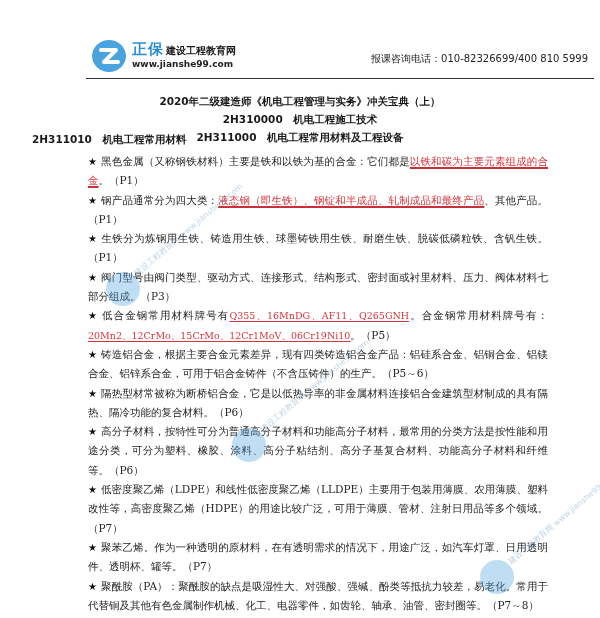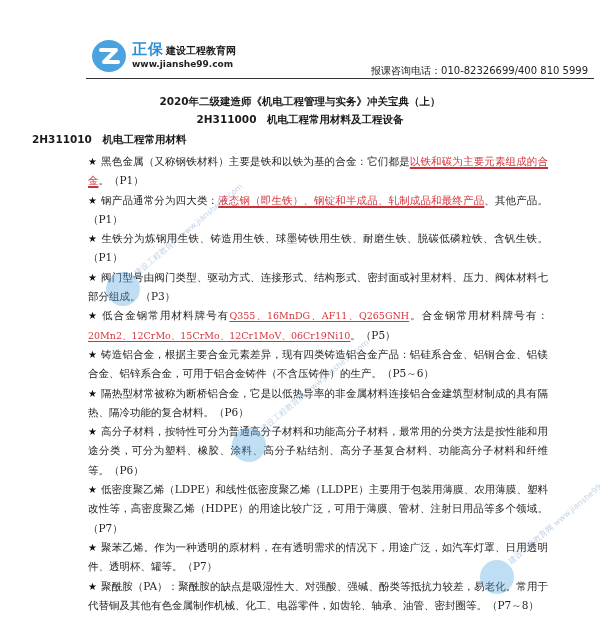--- a/index.html
+++ b/index.html
@@ -5,21 +5,21 @@
   html,body{margin:0;padding:0;background:#ffffff;}
   body{width:600px;height:618px;position:relative;overflow:hidden;font-family:"DejaVu Serif","Liberation Serif",serif;color:#1a1a1a;}
   .page{position:absolute;left:0;top:0;width:600px;height:616px;background:#fff;padding-left:38px;}
   .header{position:absolute;left:86px;top:38px;width:508px;height:40px;border-bottom:1.5px solid #333;}
   .logo{position:absolute;left:6px;top:2px;width:34px;height:32px;border-radius:50%;background:#4aa3df;}
   .logo svg{position:absolute;left:0;top:0;}
   .brand{position:absolute;left:46px;top:2px;font-family:"DejaVu Sans",sans-serif;}
   .brand-cn{font-size:15px;font-weight:bold;color:#2a8fd6;letter-spacing:1px;}
   .brand-cn .sub{font-size:10px;color:#1a1a1a;font-weight:bold;margin-left:2px;letter-spacing:0;}
   .brand-url{font-size:9px;font-weight:bold;color:#222;margin-top:0;}
-  .hotline{position:absolute;right:6px;top:26px;font-family:"DejaVu Sans",sans-serif;font-size:10px;color:#222;white-space:nowrap;}
+  .hotline{position:absolute;right:6px;top:14px;font-family:"DejaVu Sans",sans-serif;font-size:10px;color:#222;white-space:nowrap;}
   .title-block{position:absolute;left:0;top:92px;width:600px;text-align:center;font-family:"DejaVu Sans",sans-serif;font-weight:bold;font-size:10.5px;line-height:18px;}
   .section{position:absolute;left:32px;top:133px;font-family:"DejaVu Sans",sans-serif;font-weight:bold;font-size:10.5px;}
   .content{position:absolute;left:88px;top:152px;width:460px;font-size:10.5px;line-height:19.3px;color:#1f1f1f;}
   .content p{margin:0;text-align:justify;}
   .star{font-family:"DejaVu Sans",sans-serif;font-size:10px;margin-right:4px;color:#111;}
   .hl{color:#d6343b;text-decoration:underline;text-decoration-color:#c7323a;text-decoration-thickness:2px;text-underline-offset:2px;}
   .mono{font-family:"DejaVu Serif",serif;font-size:9.5px;text-decoration:underline;}
   .watermark{position:absolute;opacity:0.35;pointer-events:none;}
   .wm-circle{width:34px;height:34px;border-radius:50%;background:#4aa3df;}
   .wm-text{position:absolute;left:26px;top:-2px;font-family:"DejaVu Sans",sans-serif;font-size:8px;color:#4a7fb4;transform:rotate(-40deg);transform-origin:left top;white-space:nowrap;}
@@ -39,20 +39,21 @@
       <div class="brand-cn">
         <span>正保</span><span class="sub">建设工程教育网</span>
       </div>
       <div class="brand-url">www.jianshe99.com</div>
     </div>
     <div class="hotline">报课咨询电话：010-82326699/400 810 5999</div>
   </div>
 
   <div class="title-block">
     <div>2020年二级建造师《机电工程管理与实务》冲关宝典（上）</div>
+    <div>2H310000　机电工程施工技术</div>
     <div>2H311000　机电工程常用材料及工程设备</div>
   </div>
 
   <div class="section">2H311010　机电工程常用材料</div>
 
   <div class="content">
     <p><span class="star">★</span><span>黑色金属（又称钢铁材料）主要是铁和以铁为基的合金：它们都是</span><span class="hl">以铁和碳为主要元素组成的合金</span><span>。（P1）</span></p>
     <p><span class="star">★</span><span>钢产品通常分为四大类：</span><span class="hl">液态钢（即生铁）、钢锭和半成品、轧制成品和最终产品</span><span>、其他产品。（P1）</span></p>
     <p><span class="star">★</span><span>生铁分为炼钢用生铁、铸造用生铁、球墨铸铁用生铁、耐磨生铁、脱碳低磷粒铁、含钒生铁。（P1）</span></p>
     <p><span class="star">★</span><span>阀门型号由阀门类型、驱动方式、连接形式、结构形式、密封面或衬里材料、压力、阀体材料七部分组成。（P3）</span></p>

